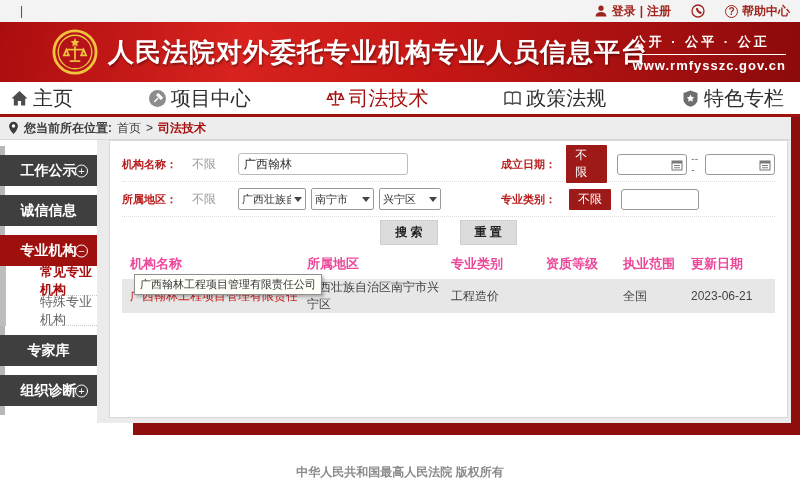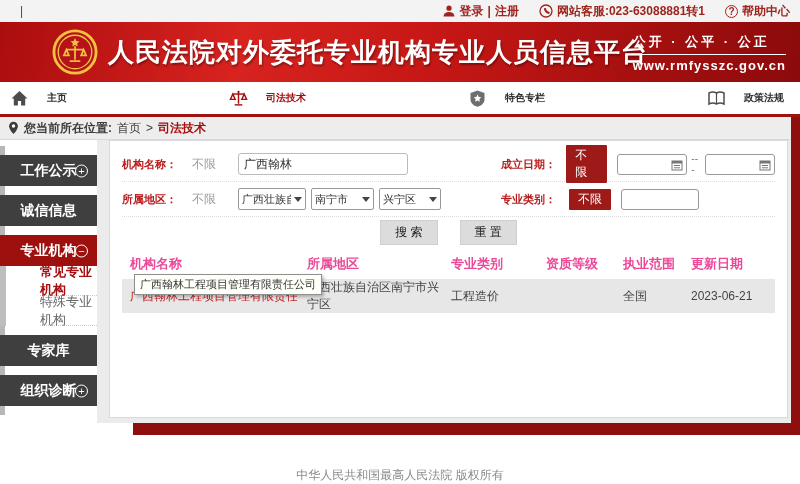--- a/index.html
+++ b/index.html
@@ -17,21 +17,21 @@
 
   
   .banner { height:60px; background:linear-gradient(100deg,#ab0d0e 0%,#d8231f 30%,#c51715 55%,#8c0a0b 100%); display:flex; align-items:center; padding:0 14px 0 52px; position:relative; }
   .banner .title { color:#fff; font-size:26px; font-weight:bold; letter-spacing:1px; margin-left:10px; text-shadow:1px 2px 2px rgba(0,0,0,.35); white-space:nowrap; }
   .banner .right-block { position:absolute; right:14px; top:11px; color:#fff; text-align:left; }
   .banner .slogan { font-size:13px; font-weight:bold; letter-spacing:3px; padding-bottom:3px; border-bottom:1px solid #fff; }
   .banner .site-url { font-size:13px; font-weight:bold; letter-spacing:1px; margin-top:3px; }
 
   
   .nav { height:35px; background:#fff; border-bottom:3px solid #9e1310; display:flex; align-items:center; justify-content:space-between; padding:0 16px 0 10px; }
-  .nav-item { display:flex; align-items:center; gap:18px; font-size:10px; font-weight:bold; color:#2e2e2e; cursor:pointer; }
+  .nav-item { display:flex; align-items:center; gap:4px; font-size:20px; font-weight:normal; color:#2e2e2e; cursor:pointer; }
   .nav-item.active { color:#a50f0f; }
   .nav-ico { width:19px; height:19px; display:inline-block; }
 
   
   .crumb { height:23px; background:#ededed; border-bottom:1px solid #d8d8d8; display:flex; align-items:center; font-size:12px; color:#3c3c3c; padding-left:8px; position:relative; }
   .crumb .pin { width:11px; height:14px; margin-right:5px; }
   .crumb b { font-weight:bold; }
   .crumb .lnk { margin:0 5px; cursor:pointer; }
   .crumb .cur { color:#a50f0f; font-weight:bold; margin-left:5px; }
 
@@ -61,38 +61,38 @@
   .sel { height:22px; border:1px solid #999; border-radius:2px; background:#fff; font-size:11px; color:#333; display:flex; align-items:center; padding:0 3px; margin-right:5px; position:relative; white-space:nowrap; overflow:hidden; cursor:pointer; }
   .sel .sel-txt { overflow:hidden; flex:1; }
   .sel .arr { width:0; height:0; border-left:4px solid transparent; border-right:4px solid transparent; border-top:5px solid #444; margin-left:3px; flex:none; }
   .sel.w1{width:68px;} .sel.w2{width:63px;} .sel.w3{width:62px;}
   .date-box { width:73px; height:21px; border:1px solid #999; border-radius:3px; background:#fff; position:relative; cursor:text; }
   .date-box svg { position:absolute; right:3px; top:4px; }
   .dash { font-size:10px; color:#777; margin:0 4px; }
   .cat-input { width:78px; height:21px; border:1px solid #999; border-radius:3px; font-size:12px; padding:0 4px; }
 
   .btnrow { height:30px; display:flex; align-items:center; justify-content:center; gap:22px; border-bottom:0; }
-  .gbtn { background:#dcdcdc; border:1px solid #cfcfcf; font-size:12px; font-weight:normal; color:#222; padding:3px 14px; cursor:pointer; font-family:inherit; }
+  .gbtn { background:#dcdcdc; border:1px solid #cfcfcf; font-size:12px; font-weight:bold; color:#222; padding:3px 14px; cursor:pointer; font-family:inherit; }
 
   
   table.results { width:100%; border-collapse:collapse; table-layout:fixed; margin-top:2px; }
   table.results th { font-size:13px; font-weight:bold; color:#ec4899; text-align:left; height:30px; }
   table.results td { font-size:12px; color:#444; height:30px; }
   table.results tbody tr { background:#e7e7e7; }
   .c1{width:175px; padding-left:8px;} .c2{width:150px; padding-left:10px;} .c3{width:95px; padding-left:4px;} .c4{width:75px; padding-left:4px;} .c5{width:70px; padding-left:6px;} .c6{width:88px; padding-left:4px;}
   .org-link { color:#cc2020; cursor:pointer; white-space:nowrap; overflow:hidden; display:block; }
 
   .tooltip { position:absolute; left:24px; top:133px; background:#fffffa; border:1px solid #8f8f8f; box-shadow:2px 2px 3px rgba(0,0,0,.25); font-size:11px; color:#333; padding:2px 5px; white-space:nowrap; }
 
   
   .frame-v { position:absolute; top:117px; right:0; width:9px; height:318px; background:#8e0f0d; }
   .frame-h { height:12px; margin-left:133px; background:#8e0f0d; }
 
   
-  .footer { height:49px; display:flex; align-items:flex-end; justify-content:center; padding-top:26px; font-size:12px; color:#8a8a8a; background:#fff; }
+  .footer { height:49px; display:flex; align-items:center; justify-content:center; padding-top:26px; font-size:12px; color:#8a8a8a; background:#fff;font-weight:bold; }
 </style>
 </head>
 <body>
 
 <div id="page">
 
   <div class="topbar">
     <span class="tb-sep">|</span>
     <div class="right">
       <div class="grp">
@@ -102,21 +102,20 @@
           </svg>
         <span>登录</span>
         <span>|</span>
         <span>注册</span>
       </div>
       <div class="grp">
         <svg class="tb-ico" viewBox="0 0 14 14">
             <circle cx="7" cy="7" r="6" fill="none" stroke="#9e241d" stroke-width="1.3"></circle>
             <path d="M4.4 4.2 c2-1.6 3.6.2 2.6 1.2 l2.6 2.6 c1-1 2.8.6 1.2 2.6 -1.2.8-6-1.6-6.4-6.4z" fill="#9e241d" transform="scale(0.82) translate(1.6,1.4)"></path>
           </svg>
-        <span>网站客服:023-63088881转1</span>
       </div>
       <div class="grp">
         <span class="q-circle">?</span>
         <span>帮助中心</span>
       </div>
     </div>
   </div>
 
   <div class="banner">
     <svg width="46" height="46" viewBox="0 0 48 48">
@@ -138,46 +137,56 @@
     </div>
   </div>
 
   <div class="nav">
     <div class="nav-item">
       <svg class="nav-ico" viewBox="0 0 19 19">
           <path d="M9.5 2 L17.5 9.5 h-2.3 V16.5 h-4.1 v-4.4 h-3.2 v4.4 H3.8 V9.5 H1.5 z" fill="#4c4c4c"></path>
         </svg>
       <span>主页</span>
     </div>
+    <div class="nav-item">
+      <svg class="nav-ico" viewBox="0 0 19 19">
+          <circle cx="9.5" cy="9.5" r="8.5" fill="#8c8c8c"></circle>
+          <g transform="rotate(45 9.5 9.5)" fill="#fff">
+            <rect x="6" y="5" width="7" height="3.2" rx="0.6"></rect>
+            <rect x="8.8" y="8.8" width="1.6" height="5.4" rx="0.6"></rect>
+          </g>
+        </svg>
+      <span>项目中心</span>
+    </div>
     <div class="nav-item active">
       <svg class="nav-ico" viewBox="0 0 20 19">
           <g stroke="#a50f0f" stroke-width="1.5" fill="none">
             <path d="M10 2.5 v12.5"></path>
             <path d="M4 4.8 h12"></path>
             <path d="M4 4.8 l-2.5 5.6 h5 z"></path>
             <path d="M16 4.8 l-2.5 5.6 h5 z"></path>
             <path d="M6 16.2 h8"></path>
           </g>
           <circle cx="10" cy="2.5" r="1.2" fill="#a50f0f"></circle>
         </svg>
       <span>司法技术</span>
     </div>
     <div class="nav-item">
       <svg class="nav-ico" viewBox="0 0 19 19">
+          <path d="M2 4 c2.8-1.4 4.8-1.4 7.5 0 c2.7-1.4 4.7-1.4 7.5 0 v11 c-2.8-1.4-4.8-1.4-7.5 0 c-2.7-1.4-4.7-1.4-7.5 0 z" fill="none" stroke="#4c4c4c" stroke-width="1.5"></path>
+          <path d="M9.5 4 v11" stroke="#4c4c4c" stroke-width="1.2"></path>
+        </svg>
+      <span>政策法规</span>
+    </div>
+    <div class="nav-item">
+      <svg class="nav-ico" viewBox="0 0 19 19">
           <path d="M9.5 1.5 l7 2.6 v6.2 c0 4-3 6.4-7 7.4 c-4-1-7-3.4-7-7.4 V4.1 z" fill="#6e6e6e"></path>
           <path d="M9.5 5.5 l1.2 2.4 2.6.4-1.9 1.8.4 2.6-2.3-1.2-2.3 1.2.4-2.6-1.9-1.8 2.6-.4z" fill="#fff"></path>
         </svg>
       <span>特色专栏</span>
-    </div>
-    <div class="nav-item">
-      <svg class="nav-ico" viewBox="0 0 19 19">
-          <path d="M2 4 c2.8-1.4 4.8-1.4 7.5 0 c2.7-1.4 4.7-1.4 7.5 0 v11 c-2.8-1.4-4.8-1.4-7.5 0 c-2.7-1.4-4.7-1.4-7.5 0 z" fill="none" stroke="#4c4c4c" stroke-width="1.5"></path>
-          <path d="M9.5 4 v11" stroke="#4c4c4c" stroke-width="1.2"></path>
-        </svg>
-      <span>政策法规</span>
     </div>
   </div>
 
   <div class="crumb">
     <svg class="pin" viewBox="0 0 11 14">
         <path d="M5.5 0.8 a4.4 4.4 0 0 1 4.4 4.4 C9.9 8.5 5.5 13 5.5 13 S1.1 8.5 1.1 5.2 A4.4 4.4 0 0 1 5.5 0.8 z" fill="#3c3c3c"></path>
         <circle cx="5.5" cy="5" r="1.7" fill="#fff"></circle>
       </svg>
     <b>您当前所在位置:</b>
     <span class="lnk">首页</span>

